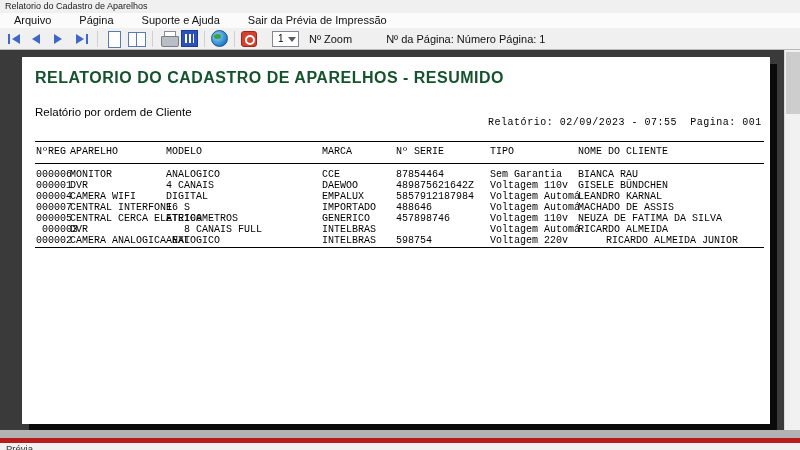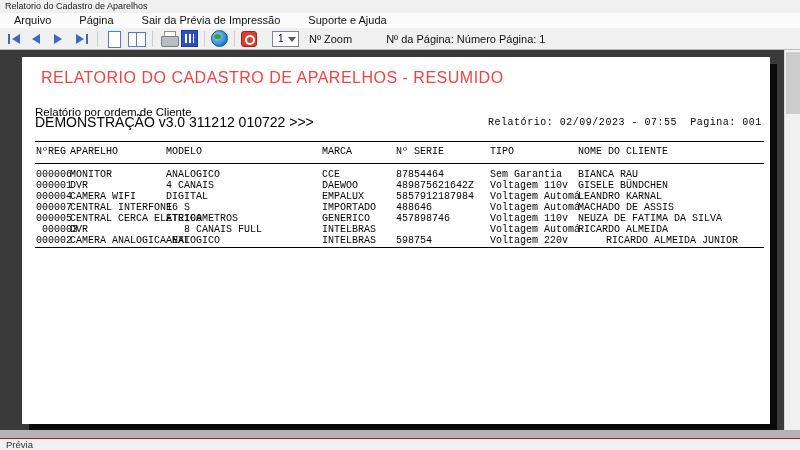--- a/index.html
+++ b/index.html
@@ -61,56 +61,56 @@
   .combo-arrow { position:absolute; right:2px; top:5px; width:0; height:0;
            border-left:4px solid transparent; border-right:4px solid transparent; border-top:5px solid #5a5a5a; }
   .tb-label { font-size:11px; color:#111; margin-left:10px; }
   .tb-label.pages { margin-left:34px; }
 
   
   .preview { position:absolute; left:0; top:50px; width:784px; height:380px; background:#3a3a3a; overflow:hidden; }
   .page { position:absolute; left:22px; top:7px; width:748px; height:367px; background:#fff;
           box-shadow:7px 7px 0 rgba(5,5,5,0.9); }
 
-  .rep-title { position:absolute; left:19px; top:12px; font-size:16px; font-weight:normal;
-               letter-spacing:0.5px; color:#ef4444; }
+  .rep-title { position:absolute; left:13px; top:12px; font-size:16px; font-weight:bold;
+               letter-spacing:0.5px; color:#14532d; }
   .rep-subtitle { position:absolute; left:13px; top:49px; font-size:11.5px; color:#000; }
   .rep-version { position:absolute; left:13px; top:57px; font-size:14px; color:#000; }
   .mono { font-family:"Liberation Mono", monospace; white-space:pre; color:#000; }
   .rep-meta { position:absolute; left:466px; top:60px; font-size:10px; letter-spacing:0.52px; }
   .hline { position:absolute; left:13px; width:729px; height:1px; background:#000; }
   .hl1 { top:84px; } .hl2 { top:106px; } .hl3 { top:190px; }
   .thead { position:absolute; left:0; top:89px; width:784px; height:11px; }
   .trows { position:absolute; left:0; top:112px; width:748px; }
   .trow  { position:relative; height:11px; }
   .cell  { position:absolute; top:0; font-size:10px; line-height:11px;
            font-family:"Liberation Mono", monospace; white-space:pre; color:#000; }
   .thead .cell { font-size:10px; }
   .rep-total { position:absolute; left:14px; top:197px; font-size:10px; }
 
   
   .vscroll { position:absolute; right:0; top:50px; width:16px; height:380px; background:#f1f1f1;
              border-left:1px solid #dcdcdc; }
   .vthumb  { position:absolute; left:1px; top:2px; width:14px; height:62px; background:#cdcdcd; }
   .hscroll { position:absolute; left:0; top:430px; width:800px; height:8px; background:#b3b3b3; }
   .statusbar { position:absolute; left:0; top:438px; width:800px; height:12px; background:#f1f1f1;
-               border-top:1px solid #b91c1c; font-size:9.5px; color:#333; line-height:11px; padding-left:6px; }
+               border-top:5px solid #b91c1c; font-size:9.5px; color:#333; line-height:11px; padding-left:6px; }
 </style>
 </head>
 <body>
 
 <div class="titlebar">
   <span>Relatorio do Cadastro de Aparelhos</span>
 </div>
 
 <div class="menubar">
     <div class="menu-item">Arquivo</div>
     <div class="menu-item">Página</div>
+    <div class="menu-item">Suporte e Ajuda</div>
     <div class="menu-item">Sair da Prévia de Impressão</div>
-    <div class="menu-item">Suporte e Ajuda</div>
   </div>
 
 <div class="toolbar">
   <div class="tbicon icon-first-page-icon"></div>
     <div class="tbicon icon-prev-page-icon"></div>
     <div class="tbicon icon-next-page-icon"></div>
     <div class="tbicon icon-last-page-icon"></div>
     <div class="tbsep"></div>
     <div class="tbicon icon-single-page-icon"></div>
     <div class="tbicon icon-two-pages-icon"></div>
@@ -127,21 +127,20 @@
     <span class="combo-arrow"></span>
   </div>
   <span class="tb-label">Nº Zoom</span>
   <span class="tb-label pages">Nº da Página: Número Página: 1</span>
 </div>
 
 <div class="preview">
   <div class="page">
     <div class="rep-title">RELATORIO DO CADASTRO DE APARELHOS - RESUMIDO</div>
     <div class="rep-subtitle">Relatório por ordem de Cliente</div>
-    <div class="rep-version">DEMONSTRAÇÃO v3.0 311212 010722 &gt;&gt;&gt;</div>
     <div class="mono rep-meta">Relatório: 02/09/2023 - 07:55  Pagina: 001</div>
     <div class="hline hl1"></div>
     <div class="thead">
         <span class="cell" style="left: 14px;">NºREG</span>
         <span class="cell" style="left: 48px;">APARELHO</span>
         <span class="cell" style="left: 144px;">MODELO</span>
         <span class="cell" style="left: 300px;">MARCA</span>
         <span class="cell" style="left: 374px;">Nº SERIE</span>
         <span class="cell" style="left: 468px;">TIPO</span>
         <span class="cell" style="left: 556px;">NOME DO CLIENTE</span>

